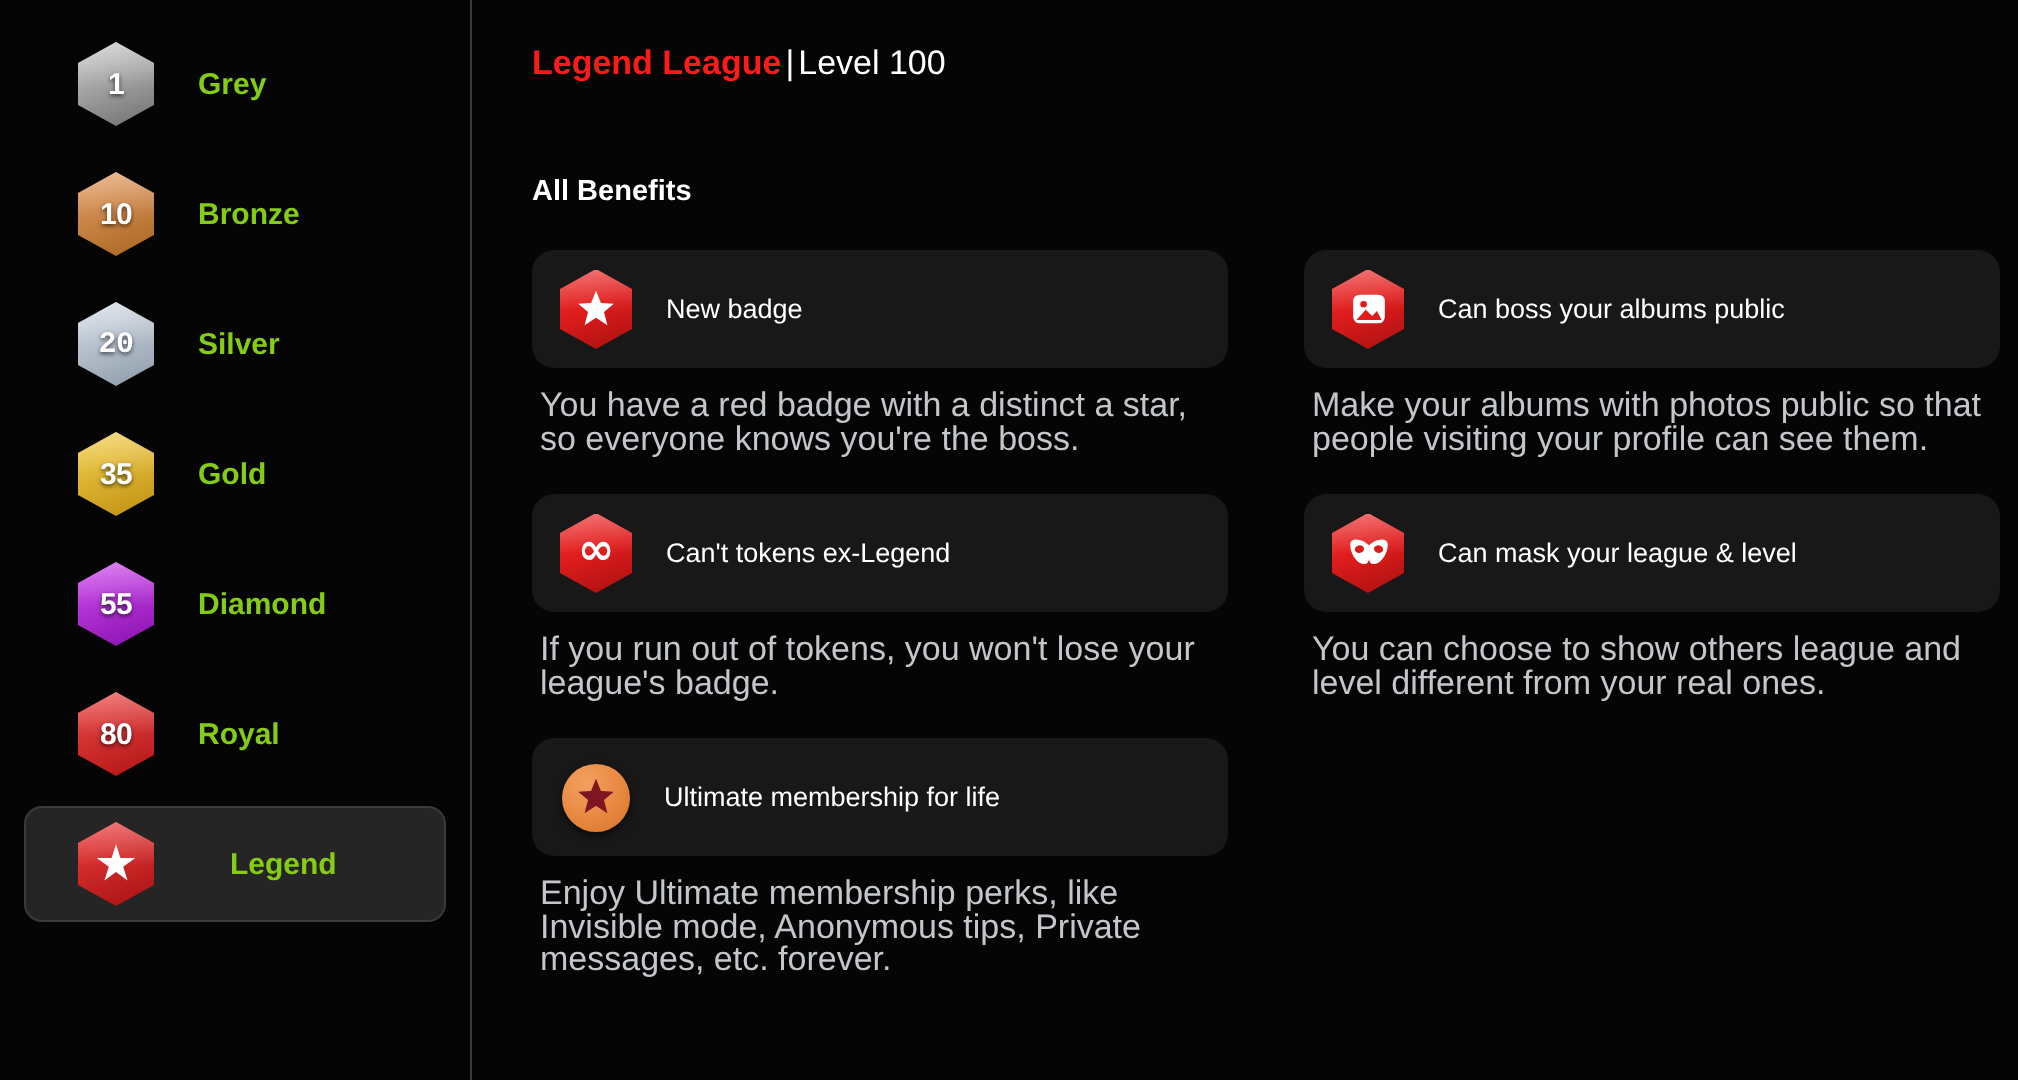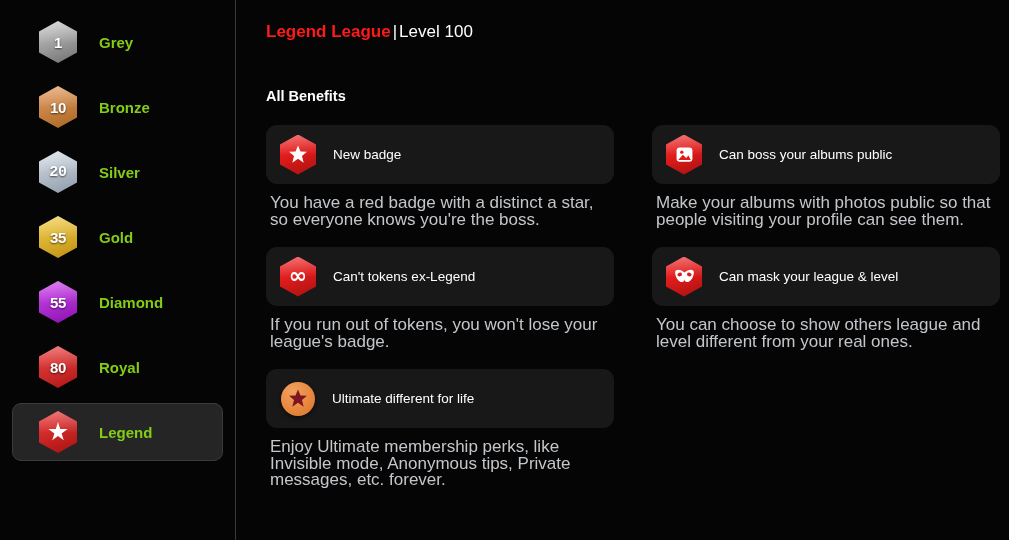--- a/index.html
+++ b/index.html
@@ -37,20 +37,21 @@
     align-items: center;
     height: 58px;
     margin: 7px 12px 7px 12px;
     padding-left: 26px;
     border-radius: 9px;
     border: 1px solid transparent;
   }
   .league-row.selected {
     background: #252525;
     border: 1px solid #3b3b3b;
+    gap: 16px;
   }
 
   .hexwrap {
     position: relative;
     width: 38px;
     height: 42px;
     flex: 0 0 38px;
     display: flex;
     align-items: center;
     justify-content: center;
@@ -330,20 +331,20 @@
             </div>
             <span class="benefit-title">Can mask your league &amp; level</span>
           </div>
           <div class="benefit-desc">You can choose to show others league and level different from your real ones.</div>
         </div>
         <div class="benefit">
           <div class="benefit-card">
             <div class="icon-circle">
               <div class="star-dark"></div>
             </div>
-            <span class="benefit-title">Ultimate different for life</span>
+            <span class="benefit-title">Ultimate membership for life</span>
           </div>
           <div class="benefit-desc">Enjoy Ultimate membership perks, like Invisible mode, Anonymous tips, Private messages, etc. forever.</div>
         </div>
       </div>
 
   </div>
 </div>
 
 </body></html>

